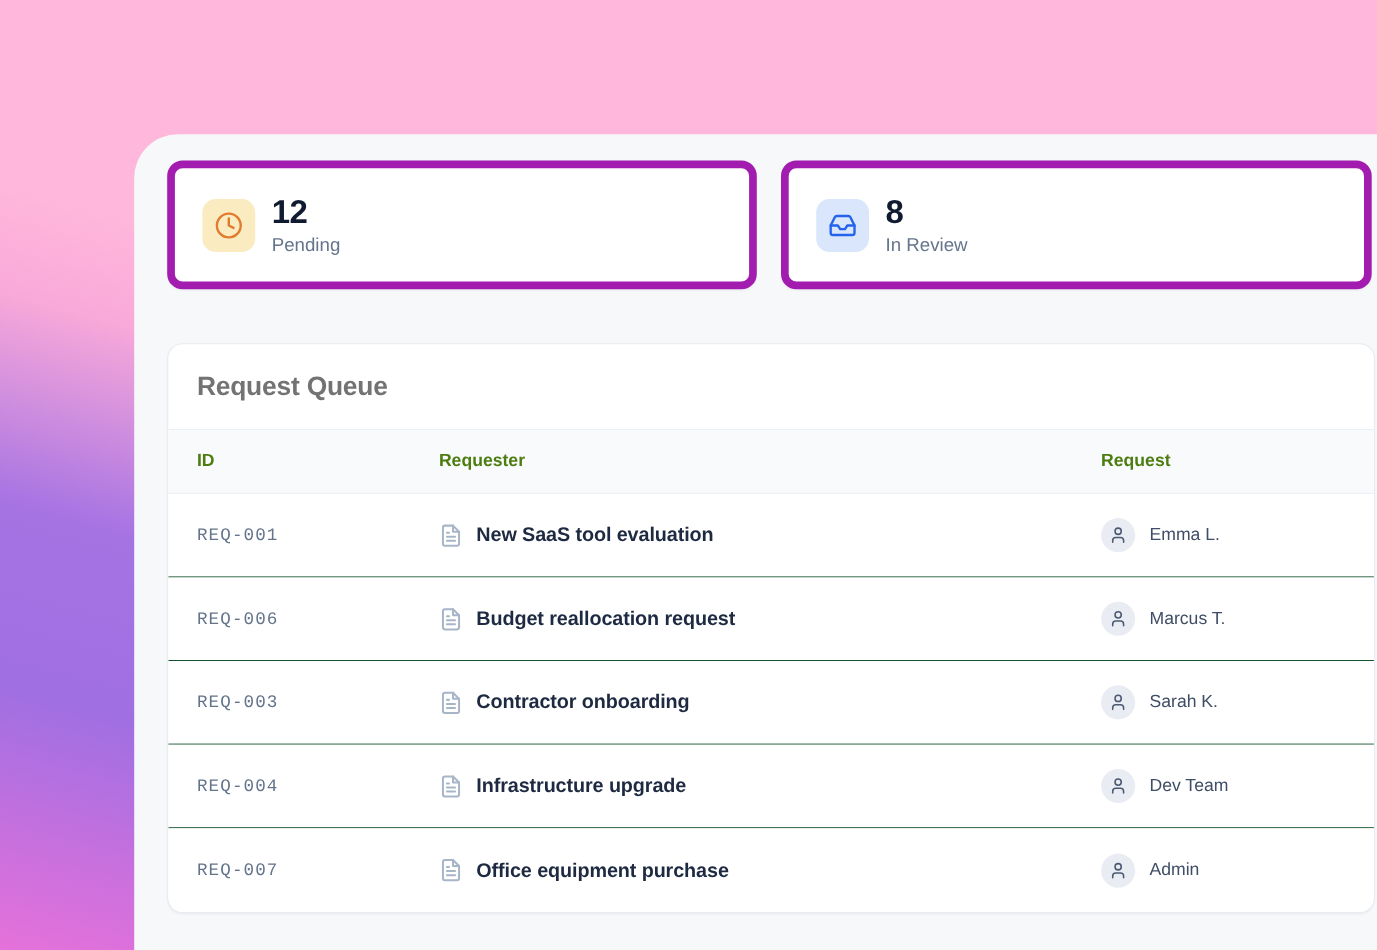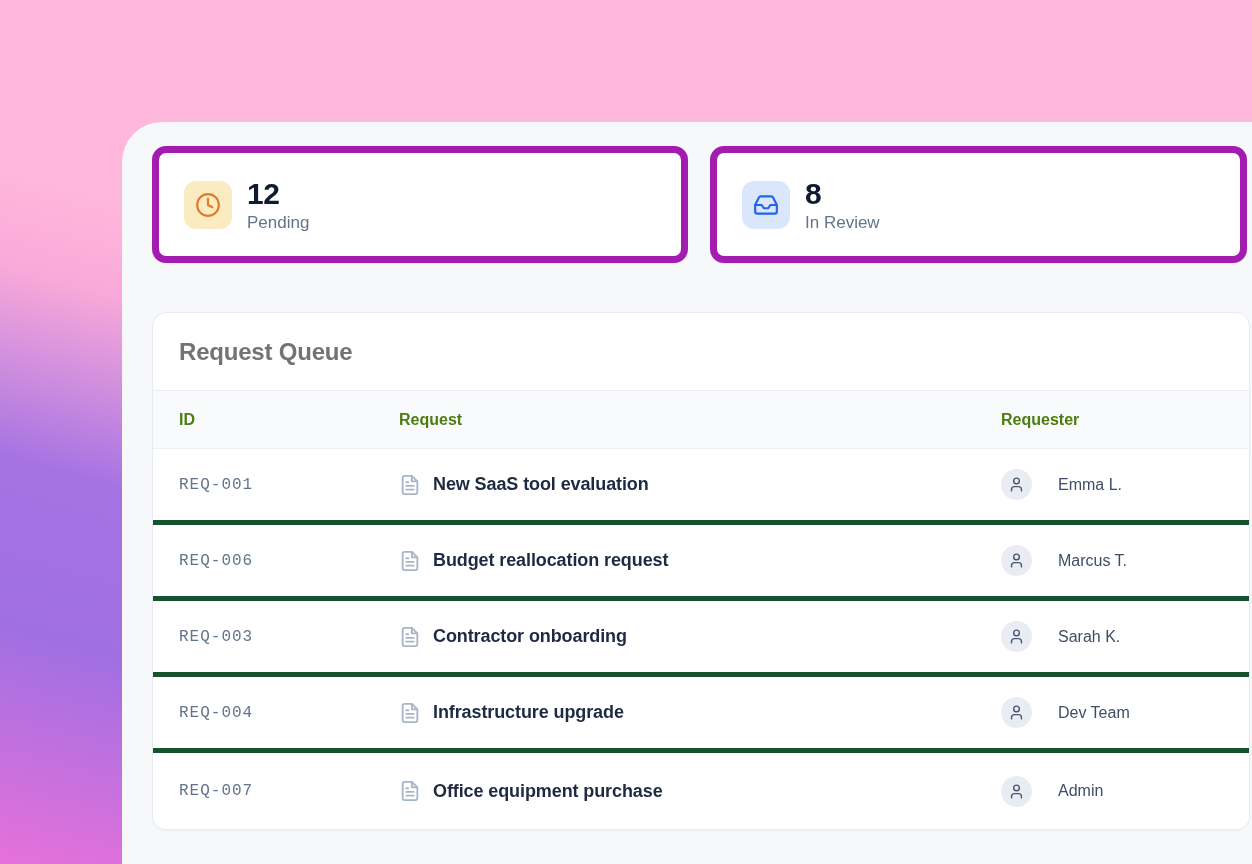--- a/index.html
+++ b/index.html
@@ -38,27 +38,27 @@
     background:#ffffff; border:1px solid #e7ebf1; border-radius:14px;
     overflow:hidden;
     box-shadow:0 1px 2px rgba(16,24,40,.04);
     display:flex; flex-direction:column;
   }
   .card-title-row { height:79px; display:flex; align-items:center; padding-left:26px; border-bottom:1px solid #eceff4; }
   .card-title { font-size:24px; font-weight:700; color:#737373; letter-spacing:-.2px; }
   .grid-row { display:grid; grid-template-columns:220px 602px 1fr; align-items:center; padding-left:26px; }
   .thead { height:58px; background:#f8fafc; border-bottom:1px solid #eceff4; }
   .th { font-size:16px; font-weight:600; color:#4d7c0f; }
-  .trow { height:76px; border-bottom:5px solid #14532d; background:#ffffff; }
+  .trow { height:76px; border-bottom:1px solid #14532d; background:#ffffff; }
   .trow:last-child { border-bottom:none; }
   .td-id { font-family:"Liberation Mono","DejaVu Sans Mono",monospace; font-size:16px; color:#64748b; letter-spacing:1px; }
   .td-request { display:flex; align-items:center; gap:12px; }
   .doc-icon { width:22px; height:22px; color:#a7b5c9; flex:0 0 22px; }
   .req-text { font-size:18px; font-weight:600; color:#1e2a41; letter-spacing:-.1px; }
-  .td-requester { display:flex; align-items:center; gap:26px; }
+  .td-requester { display:flex; align-items:center; gap:13px; }
   .avatar {
     width:31px; height:31px; border-radius:50%; background:#e9edf3;
     display:flex; align-items:center; justify-content:center; flex:0 0 31px;
   }
   .avatar svg { width:17px; height:17px; color:#4b5a72; }
   .req-name { font-size:16px; color:#3f4e66; }
   svg { display:block; }
 </style>
 </head>
 <body>
@@ -94,22 +94,22 @@
     </div>
   </div>
 </section>
 
   <section class="table-card">
     <div class="card-title-row">
       <h2 class="card-title">Request Queue</h2>
     </div>
     <div class="grid-row thead">
       <span class="th">ID</span>
+      <span class="th">Requester</span>
       <span class="th">Request</span>
-      <span class="th">Requester</span>
     </div>
     <div class="tbody">
   <div class="grid-row trow">
     <span class="td-id">REQ-001</span>
     <span class="td-request">
       <svg class="doc-icon" viewBox="0 0 24 24" fill="none" stroke="currentColor" stroke-width="2" stroke-linecap="round" stroke-linejoin="round">
         <path d="M14 2H6a2 2 0 0 0-2 2v16a2 2 0 0 0 2 2h12a2 2 0 0 0 2-2V8z"></path>
         <polyline points="14 2 14 8 20 8"></polyline>
         <line x1="16" y1="13" x2="8" y2="13"></line>
               <line x1="16" y1="17" x2="8" y2="17"></line>

